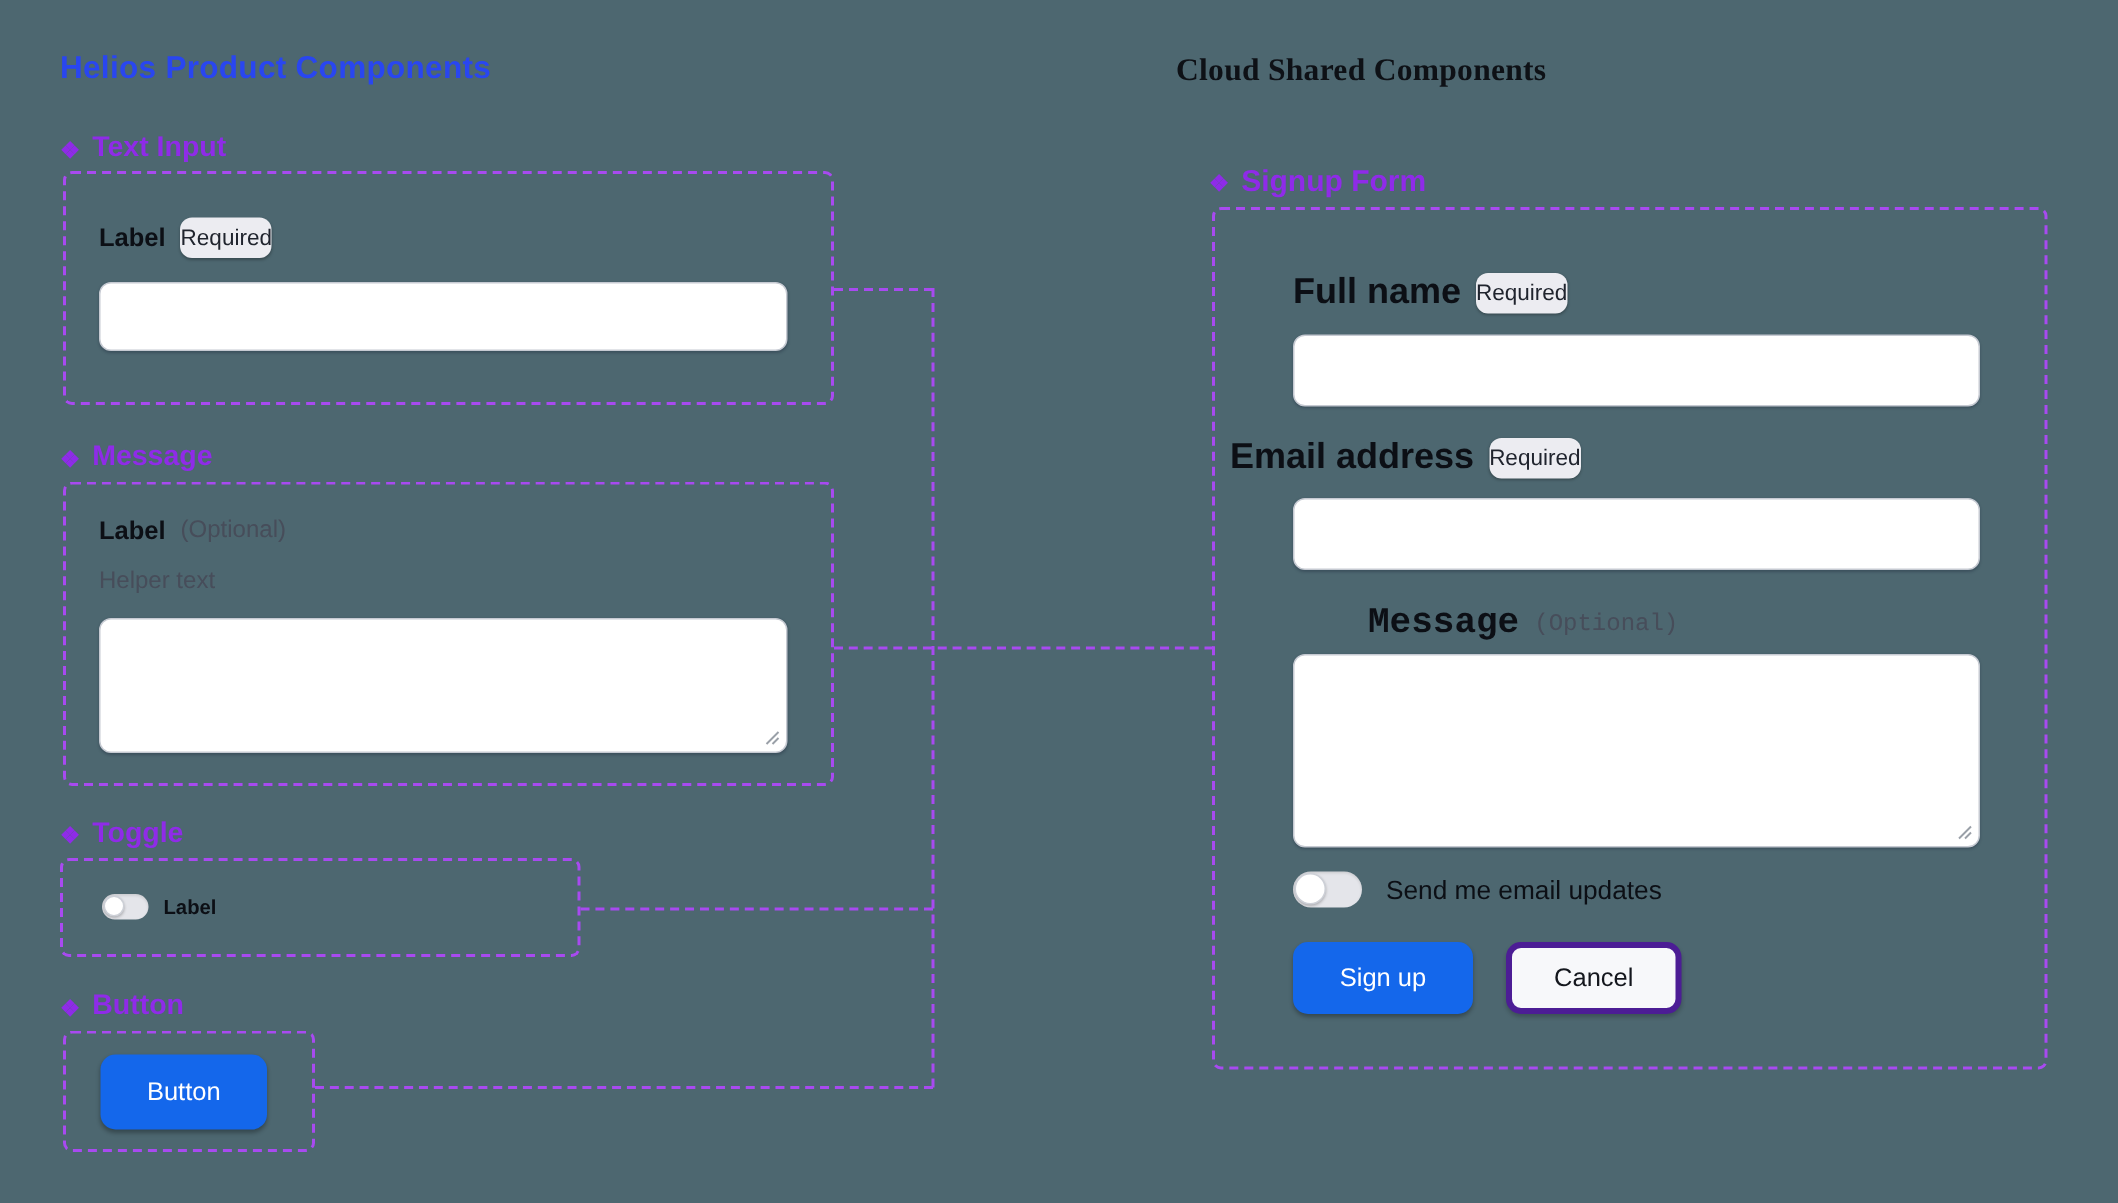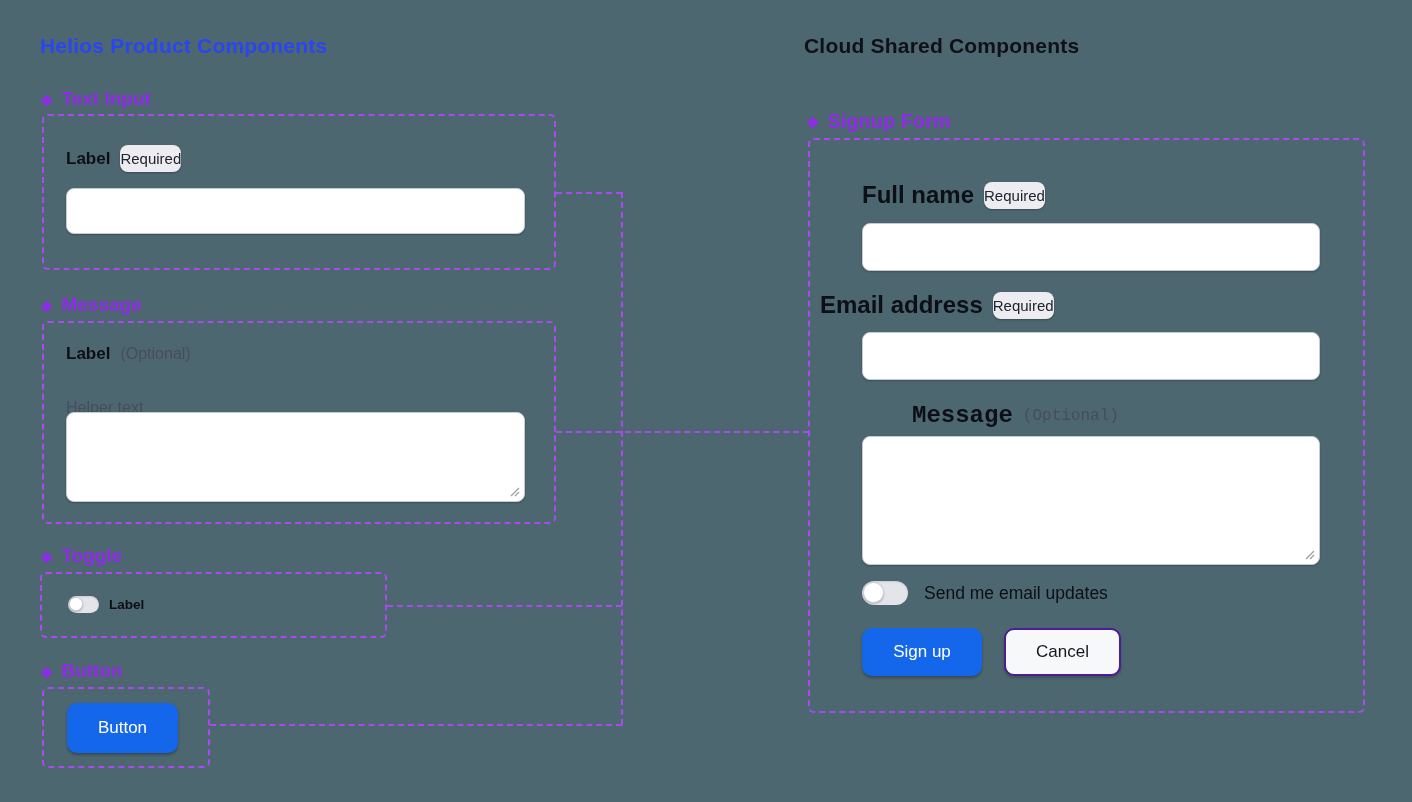--- a/index.html
+++ b/index.html
@@ -88,31 +88,31 @@
   .btn{
     display:flex;align-items:center;justify-content:center;
     border-radius:10px;font-size:17px;cursor:pointer;border:none;
     font-family:"Liberation Sans", sans-serif;
   }
   .btn-primary{
     background:var(--btn-blue);color:#fff;
     box-shadow:0 2px 3px rgba(0,0,0,.3);
   }
   .btn-secondary{
-    background:#f7f8fa;color:#14171d;border:2px solid #4c1d95;
+    background:#f7f8fa;color:#14171d;border:4px solid #4c1d95;
     box-shadow:0 2px 3px rgba(0,0,0,.22);
   }
 </style>
 </head>
 <body>
 
 <div class="canvas">
 
   <div class="abs page-title blue" style="left:40px;top:34px;">Helios Product Components</div>
-  <div class="abs page-title dark" style="left:804px;top:34px;">Cloud Shared Components</div>
+  <div class="abs page-title dark" style="left:784px;top:34px;font-family:Liberation Serif, serif;">Cloud Shared Components</div>
 
   <div class="abs conn-h" style="left:556px;top:192px;width:66px;"></div>
   <div class="abs conn-v" style="left:621px;top:192px;height:533px;"></div>
   <div class="abs conn-h" style="left:556px;top:431px;width:253px;"></div>
   <div class="abs conn-h" style="left:387px;top:605px;width:235px;"></div>
   <div class="abs conn-h" style="left:210px;top:724px;width:412px;"></div>
 
   <div class="abs comp-heading" style="left:40px;top:88px;">
     <span class="glyph">❖</span>
     <span>Text Input</span>
@@ -128,21 +128,21 @@
 
   <div class="abs comp-heading" style="left:40px;top:294px;">
     <span class="glyph">❖</span>
     <span>Message</span>
   </div>
   <div class="abs dashed-box" style="left:42px;top:321px;width:514px;height:203px;"></div>
   <div class="abs label-row" style="left:66px;top:344px;">
     <span class="field-label">Label</span>
     <span class="optional">(Optional)</span>
   </div>
-  <div class="abs helper" style="left:66px;top:379px;margin-top:20px;">Helper text</div>
+  <div class="abs helper" style="left:66px;top:379px;">Helper text</div>
   <div class="textarea-wrap" style="left:66px;top:412px;width:459px;height:90px;">
     <textarea style=""></textarea>
     <svg class="resize-handle" width="12" height="12">
       <line x1="3" y1="11" x2="11" y2="3" stroke="#9aa0a8" stroke-width="1.3"></line>
       <line x1="7" y1="11" x2="11" y2="7" stroke="#9aa0a8" stroke-width="1.3"></line>
     </svg>
   </div>
 
   <div class="abs comp-heading" style="left:40px;top:545px;">
     <span class="glyph">❖</span>

